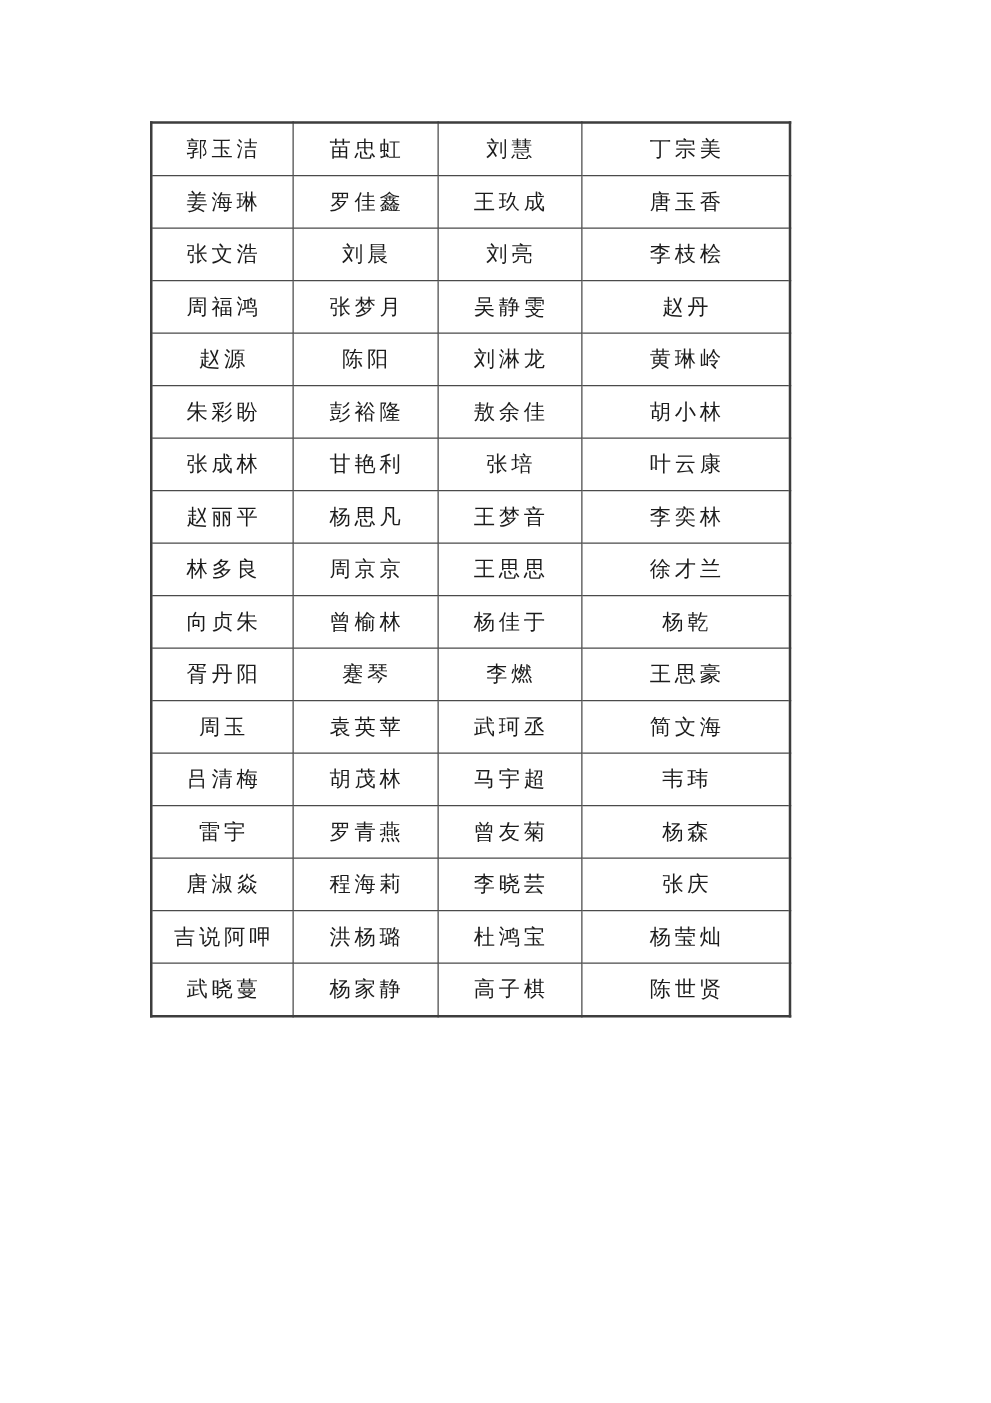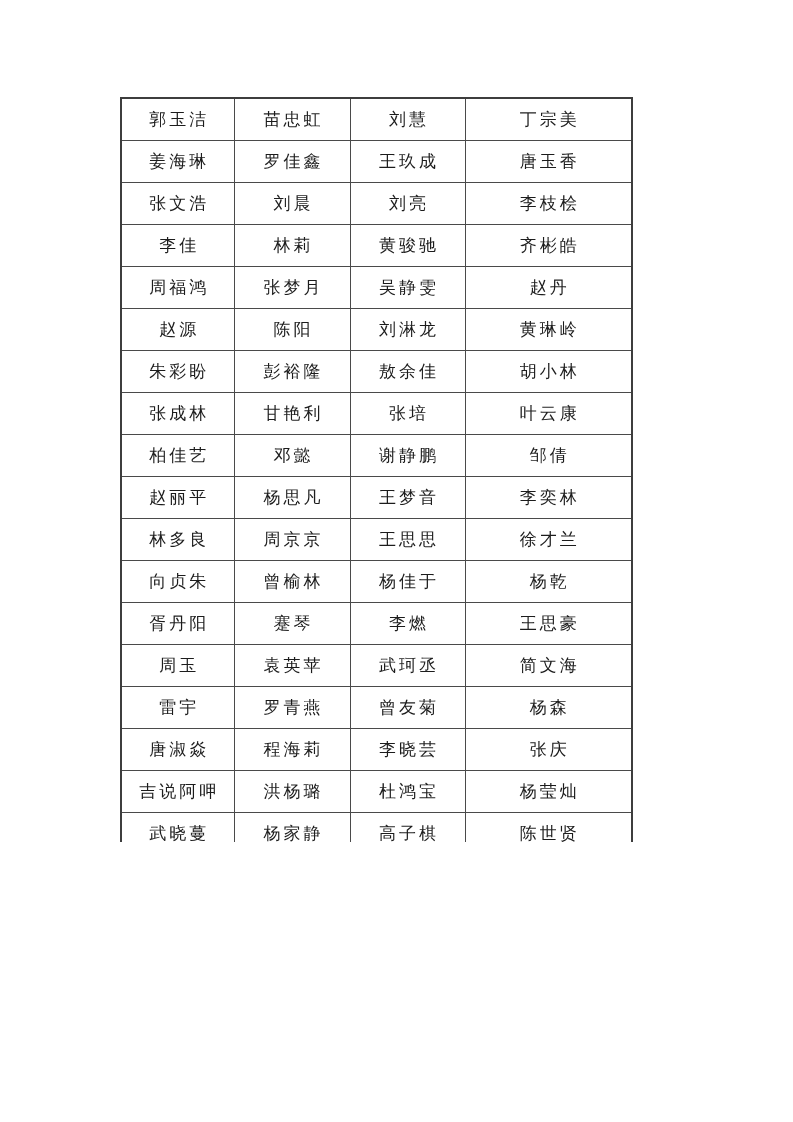--- a/index.html
+++ b/index.html
@@ -67,26 +67,20 @@
     <td>王玖成</td>
     <td>唐玉香</td>
   </tr>
         <tr>
     <td>张文浩</td>
     <td>刘晨</td>
     <td>刘亮</td>
     <td>李枝桧</td>
   </tr>
         <tr>
-    <td>李佳</td>
-    <td>林莉</td>
-    <td>黄骏驰</td>
-    <td>齐彬皓</td>
-  </tr>
-        <tr>
     <td>周福鸿</td>
     <td>张梦月</td>
     <td>吴静雯</td>
     <td>赵丹</td>
   </tr>
         <tr>
     <td>赵源</td>
     <td>陈阳</td>
     <td>刘淋龙</td>
     <td>黄琳岭</td>
@@ -95,26 +89,20 @@
     <td>朱彩盼</td>
     <td>彭裕隆</td>
     <td>敖余佳</td>
     <td>胡小林</td>
   </tr>
         <tr>
     <td>张成林</td>
     <td>甘艳利</td>
     <td>张培</td>
     <td>叶云康</td>
-  </tr>
-        <tr>
-    <td>柏佳艺</td>
-    <td>邓懿</td>
-    <td>谢静鹏</td>
-    <td>邹倩</td>
   </tr>
         <tr>
     <td>赵丽平</td>
     <td>杨思凡</td>
     <td>王梦音</td>
     <td>李奕林</td>
   </tr>
         <tr>
     <td>林多良</td>
     <td>周京京</td>
@@ -133,20 +121,26 @@
     <td>李燃</td>
     <td>王思豪</td>
   </tr>
         <tr>
     <td>周玉</td>
     <td>袁英苹</td>
     <td>武珂丞</td>
     <td>简文海</td>
   </tr>
         <tr>
+    <td>吕清梅</td>
+    <td>胡茂林</td>
+    <td>马宇超</td>
+    <td>韦玮</td>
+  </tr>
+        <tr>
     <td>雷宇</td>
     <td>罗青燕</td>
     <td>曾友菊</td>
     <td>杨森</td>
   </tr>
         <tr>
     <td>唐淑焱</td>
     <td>程海莉</td>
     <td>李晓芸</td>
     <td>张庆</td>

